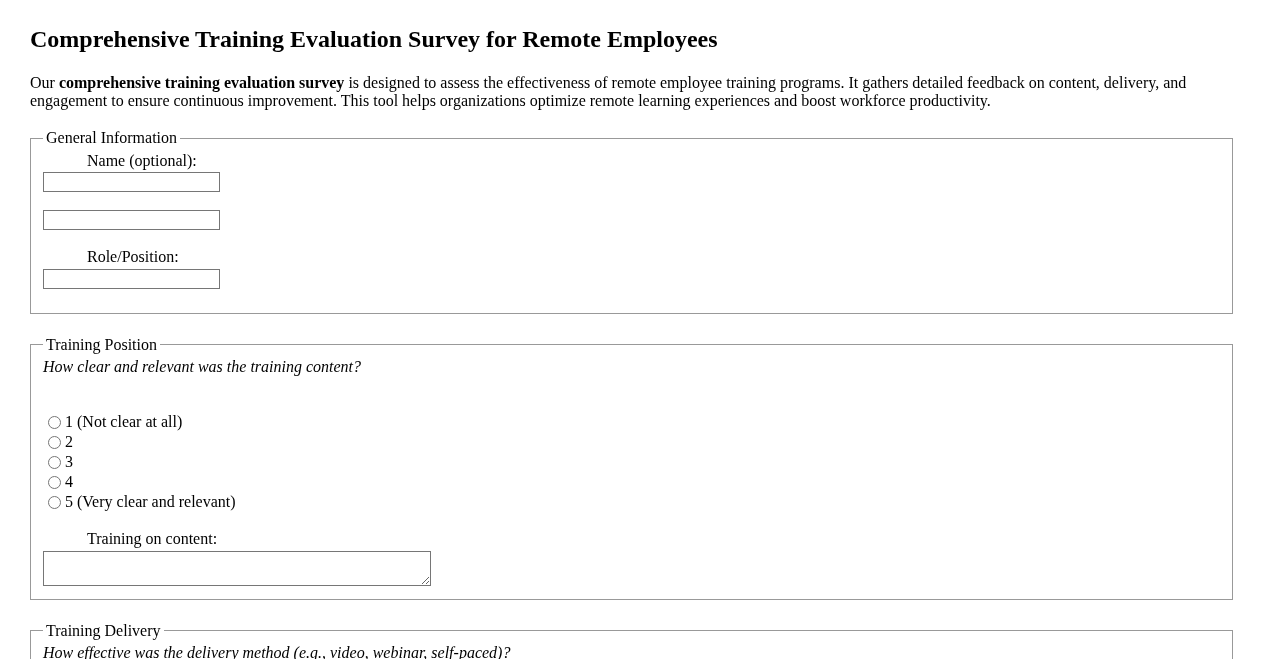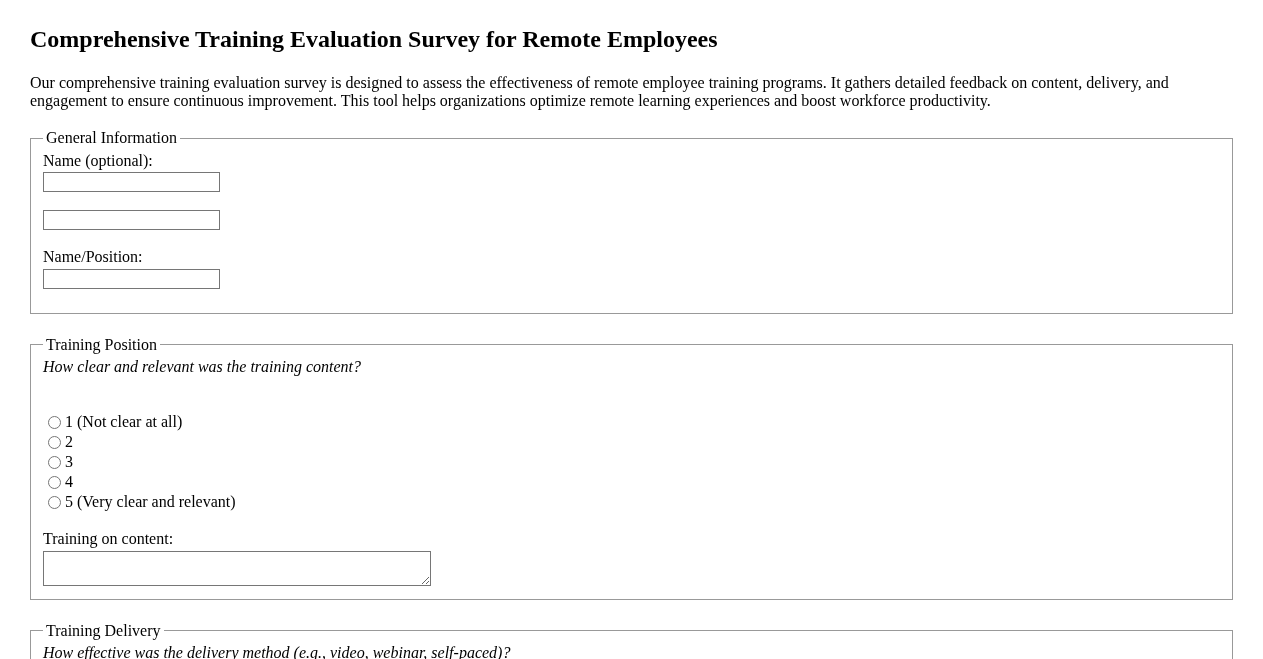--- a/index.html
+++ b/index.html
@@ -20,33 +20,33 @@
   }
   h1 {
     font-size: 24px;
     font-weight: bold;
     margin: 26px 0 20px 0;
     line-height: 1.15;
   }
   .intro {
     margin: 0 0 19px 0;
   }
-  .intro b { font-weight: normal; }
+  .intro b { font-weight: bold; }
   fieldset {
     border: 1px solid #999999;
     margin: 0 0 22px 0;
     padding: 4px 23px 6px 12px;
   }
   legend {
     padding: 0 3px;
     line-height: 1.15;
   }
   .field { margin-bottom: 18px; }
   .field--last { margin-bottom: 7px; }
-  .field label { display: block; }
+  .field label { display: block; margin-left: 44px; }
   input[type="text"] {
     display: block;
     margin-top: 2px;
     width: 177px;
     height: 20px;
     box-sizing: border-box;
     border: 1px solid #767676;
     border-radius: 0;
     padding: 1px 2px;
     font-family: "Liberation Sans", sans-serif;
@@ -95,21 +95,21 @@
   <div class="field">
     <label>Name (optional):</label>
     <input type="text" value="" style="">
   </div>
 
   <div class="field">
     <input type="text" value="" style="">
   </div>
 
   <div class="field">
-    <label>Name/Position:</label>
+    <label>Role/Position:</label>
     <input type="text" value="" style="">
   </div>
 </fieldset>
 
 <fieldset>
   <legend>Training Position</legend>
 
   <div class="question">How clear and relevant was the training content?</div>
 
   <div class="radio-group">

